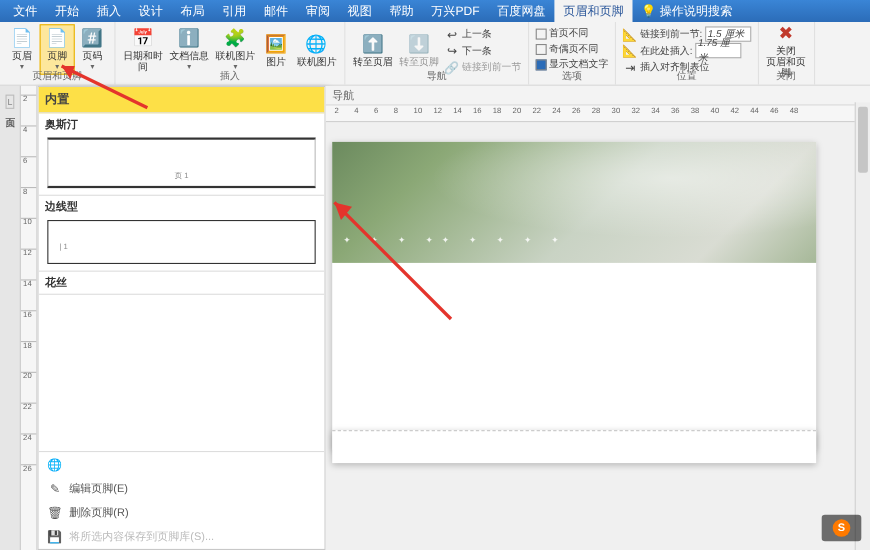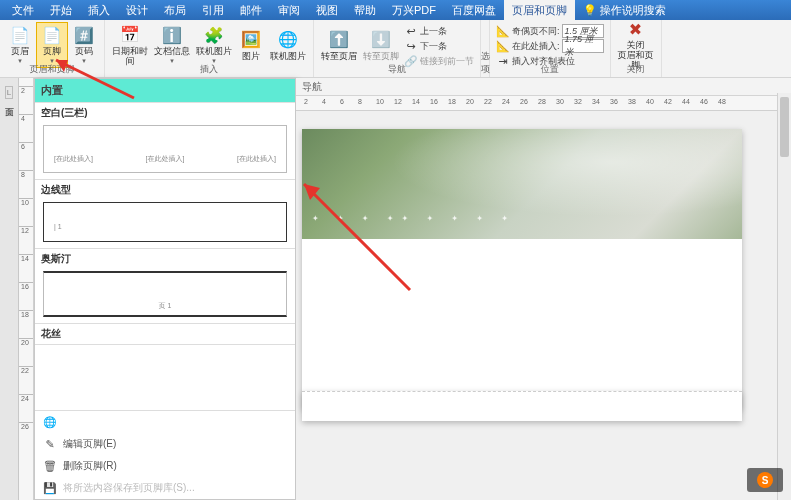--- a/index.html
+++ b/index.html
@@ -20,21 +20,21 @@
 .rline { display: flex; align-items: center; gap: 2px; font-size: 9px; color: #444; }
 .ricon-sm { width: 14px; height: 14px; display: flex; align-items: center; justify-content: center; font-size: 11px; }
 .checkbox { width: 10px; height: 10px; border: 1px solid #888; display: inline-block; }
 .spin { border: 1px solid #aaa; width: 42px; height: 14px; display: flex; align-items: center; padding: 0 2px; background: #fff; font-size: 9px; font-style: italic; }
 .workspace { position: absolute; top: 78px; left: 0; right: 0; bottom: 0; display: flex; }
 .leftcol { width: 19px; background: #e6e6e6; border-right: 1px solid #c8c8c8; display: flex; flex-direction: column; align-items: center; padding-top: 8px; gap: 2px; }
 .leftcol .vtab { writing-mode: vertical-lr; font-size: 9px; color: #555; }
 .vruler { width: 15px; background: #f6f6f6; border-right: 1px solid #d0d0d0; position: relative; font-size: 7px; color: #666; }
 .vruler .tick { position: absolute; left: 0; right: 0; height: 10px; border-top: 1px solid #bbb; padding-left: 2px; }
 .gallery { width: 262px; background: #fff; border: 1px solid #c8c8c8; box-shadow: 2px 2px 6px rgba(0,0,0,.25); display: flex; flex-direction: column; overflow: hidden; }
-.gallery .ghead { padding: 4px 6px; font-size: 11px; color: #444; font-weight: bold; background: #5eead4; border-bottom: 1px solid #e0e0e0; }
+.gallery .ghead { padding: 4px 6px; font-size: 11px; color: #444; font-weight: bold; background: #fde047; border-bottom: 1px solid #e0e0e0; }
 .gallery .gbody { flex: 1; overflow-y: auto; }
 .gitem { border-bottom: 1px solid #ddd; }
 .gitem .gtitle { padding: 3px 6px; font-size: 10px; font-weight: bold; color: #333; }
 .gitem .gprev { margin: 2px 8px 6px; height: 48px; border: 1px solid #bbb; background: #fff; position: relative; font-size: 7px; color: #888; }
 .gprev .ph { position: absolute; }
 .gitem.austin .gprev { border-top: 2px solid #333; border-bottom: 2px solid #333; height: 46px; }
 .gitem.edgeline .gprev { border: 1px solid #333; height: 40px; }
 .gmenu { border-top: 1px solid #ddd; }
 .gmline { display: flex; align-items: center; gap: 6px; padding: 4px 8px; font-size: 10px; color: #555; cursor: pointer; }
 .gmline .gmicon { width: 14px; height: 14px; display: flex; align-items: center; justify-content: center; font-size: 11px; }
@@ -142,27 +142,41 @@
           <span>下一条</span>
         </div>
       <div class="rline" style="opacity:.5">
           <span class="ricon-sm">🔗</span>
           <span>链接到前一节</span>
         </div>
     </div>
     <div class="caption">导航</div>
   </div>
   <div class="rgroup">
+    <div class="rvstack">
+      <div class="rline">
+          <span class="checkbox"></span>
+          <span>首页不同</span>
+        </div>
+      <div class="rline">
+          <span class="checkbox"></span>
+          <span>奇偶页不同</span>
+        </div>
+      <div class="rline">
+          <span class="checkbox" style="background:#2b6cb8"></span>
+          <span>显示文档文字</span>
+        </div>
+    </div>
     <div class="caption">选项</div>
   </div>
   <div class="rgroup">
     <div class="rvstack">
       <div class="rline">
           <span class="ricon-sm">📐</span>
-          <span>奇偶页不同:</span>
+          <span>链接到前一节:</span>
           <span class="spin">1.5 厘米</span>
         </div>
       <div class="rline">
           <span class="ricon-sm">📐</span>
           <span>在此处插入:</span>
           <span class="spin">1.75 厘米</span>
         </div>
       <div class="rline">
           <span class="ricon-sm">⇥</span>
           <span>插入对齐制表位</span>
@@ -197,38 +211,30 @@
       <div class="tick" style="top: 232px;">18</div>
       <div class="tick" style="top: 260px;">20</div>
       <div class="tick" style="top: 288px;">22</div>
       <div class="tick" style="top: 316px;">24</div>
       <div class="tick" style="top: 344px;">26</div>
     </div>
 
   <div class="gallery">
     <div class="ghead">内置</div>
     <div class="gbody">
-      <div class="gitem">
-        <div class="gtitle">空白(三栏)</div>
+      <div class="gitem austin">
+        <div class="gtitle">奥斯汀</div>
         <div class="gprev">
-          <span class="ph" style="left:10px;top:28px">[在此处插入]</span>
-          <span class="ph" style="left:50%;top:28px;transform:translateX(-50%)">[在此处插入]</span>
-          <span class="ph" style="right:10px;top:28px">[在此处插入]</span>
+          <span class="ph" style="left:50%;bottom:4px;transform:translateX(-50%)">页 1</span>
         </div>
       </div>
       <div class="gitem edgeline">
         <div class="gtitle">边线型</div>
         <div class="gprev">
           <span class="ph" style="left:10px;top:20px">| 1</span>
-        </div>
-      </div>
-      <div class="gitem austin">
-        <div class="gtitle">奥斯汀</div>
-        <div class="gprev">
-          <span class="ph" style="left:50%;bottom:4px;transform:translateX(-50%)">页 1</span>
         </div>
       </div>
       <div class="gitem decor">
         <div class="gtitle">花丝</div>
 
       </div>
     </div>
     <div class="gmenu">
       <div class="gmline">
           <span class="gmicon">🌐</span>

